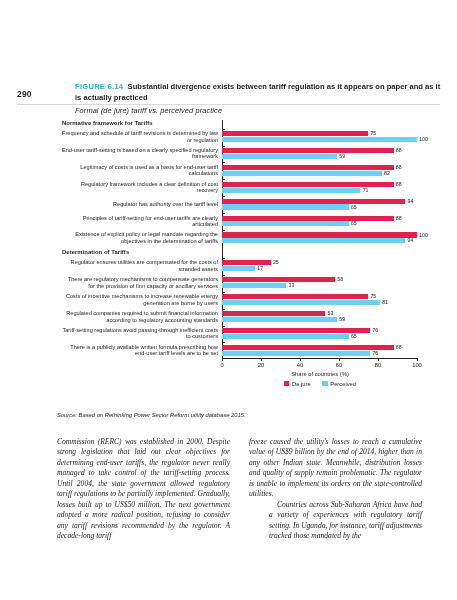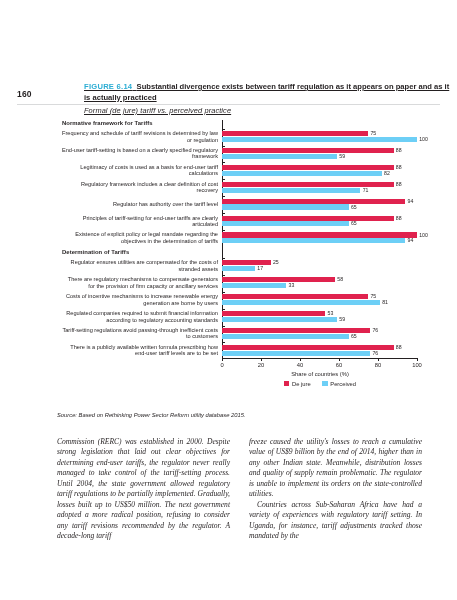--- a/index.html
+++ b/index.html
@@ -17,21 +17,21 @@
     font-size:8.5px;font-weight:bold;letter-spacing:.2px;color:#231f20;
   }
   #runtitle{
     position:absolute;left:57px;top:46px;
     font-size:7.2px;letter-spacing:.55px;color:#6d6e71;white-space:nowrap;
   }
   #runrule{
     position:absolute;left:17px;top:60px;width:423px;height:1px;background:#d9dadb;
   }
   
-  #figwrap{position:absolute;left:84px;top:82px;width:372px;text-decoration:underline;}
+  #figwrap{position:absolute;left:75px;top:82px;width:372px;}
   .fignum{
     color:#2badd4;font-weight:bold;font-size:7.6px;letter-spacing:.25px;
   }
   .figtitle{
     font-weight:bold;font-size:7.6px;color:#231f20;line-height:10.6px;
     margin:0;
   }
   .figsub{
     font-style:italic;font-size:7.4px;color:#231f20;margin:2.5px 0 0 0;
     letter-spacing:.1px;
@@ -93,27 +93,27 @@
     display:flex;gap:19px;
   }
   .col{
     width:173px;
     font-family:"Liberation Serif",serif;
     font-size:7.55px;line-height:10.45px;text-align:justify;
     color:#231f20;
     hyphens:manual;
   }
   .col p{margin:0;font-style:italic;}
-  .col p.indent{text-indent:8px;}
+  .col p.indent{text-indent:8px;margin-left:20px;}
 </style>
 </head>
 <body>
 
 <div id="runhead">
-  <div id="folio">160</div>
+  <div id="folio">290</div>
   <div id="runrule"></div>
 </div>
 
 <div id="figwrap">
   <p class="figtitle"><span class="fignum">FIGURE 6.14</span>&nbsp;&nbsp;<span>Substantial divergence exists between tariff regulation as it appears on paper and as it is actually practiced</span></p>
   <p class="figsub">Formal (de jure) tariff vs. perceived practice</p>
 </div>
 
 <div id="chart">
   <div id="axisline" style="height: 237.8px;"></div>

